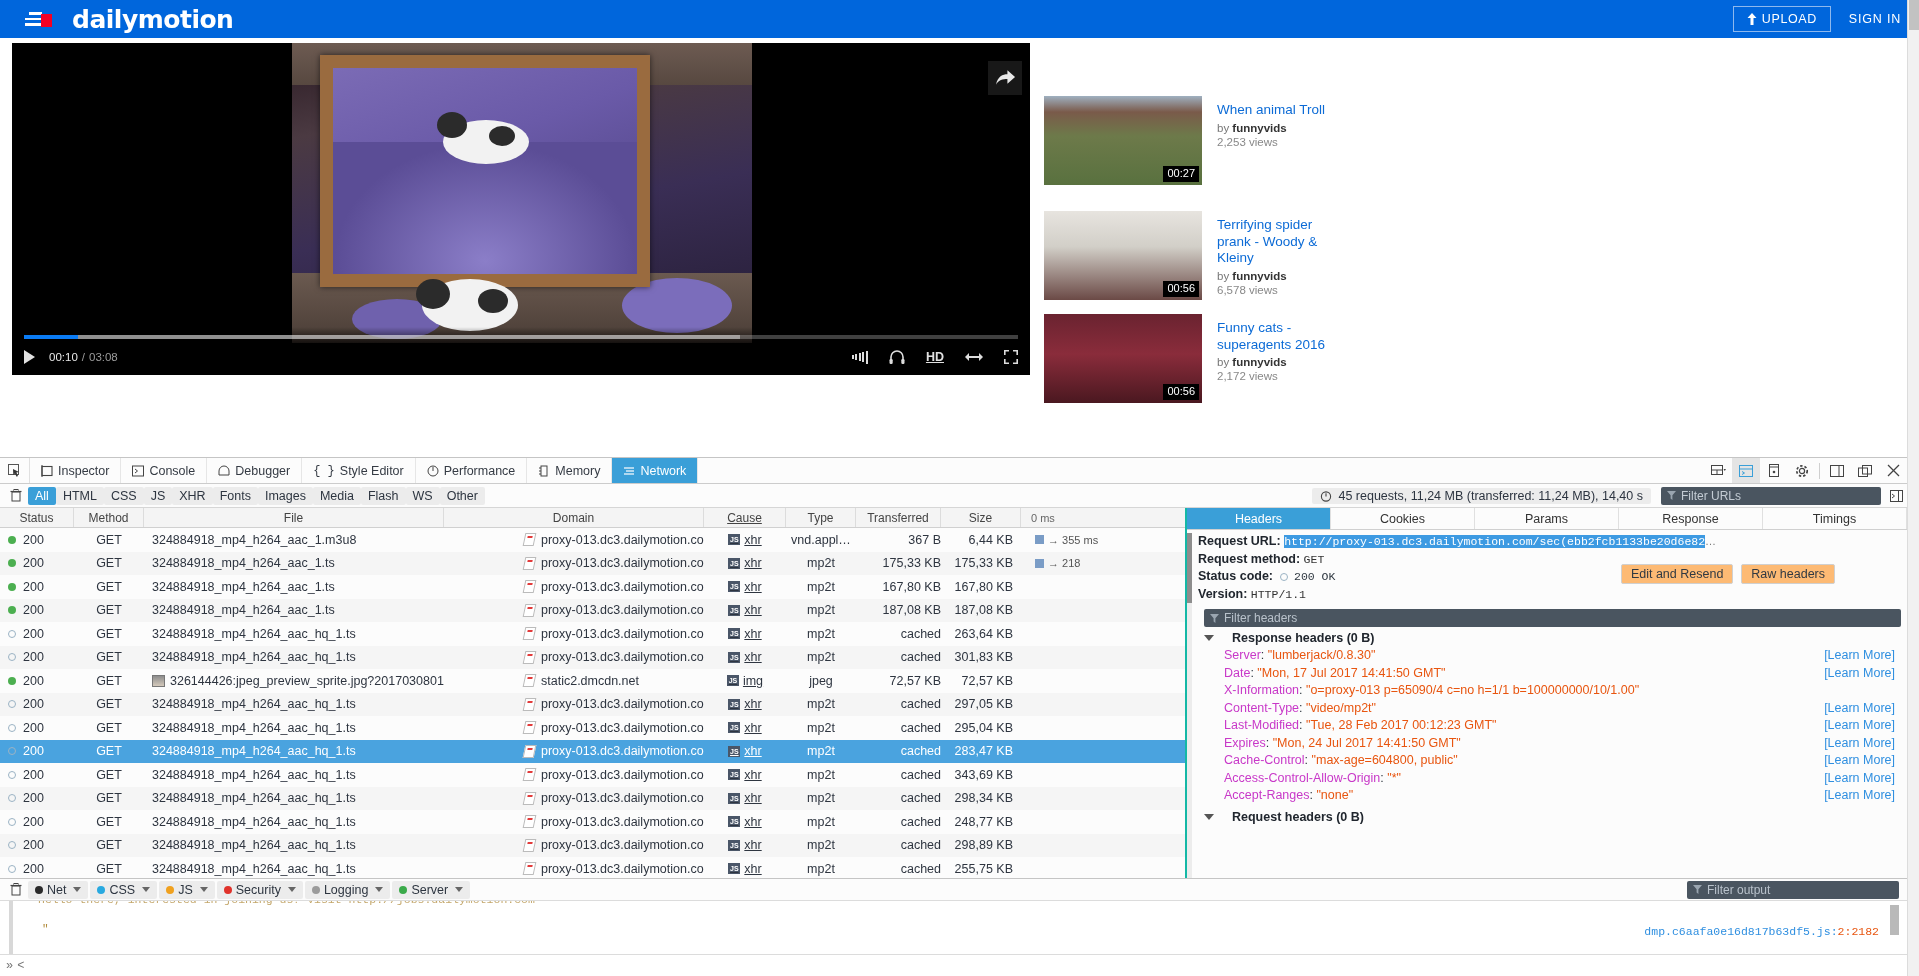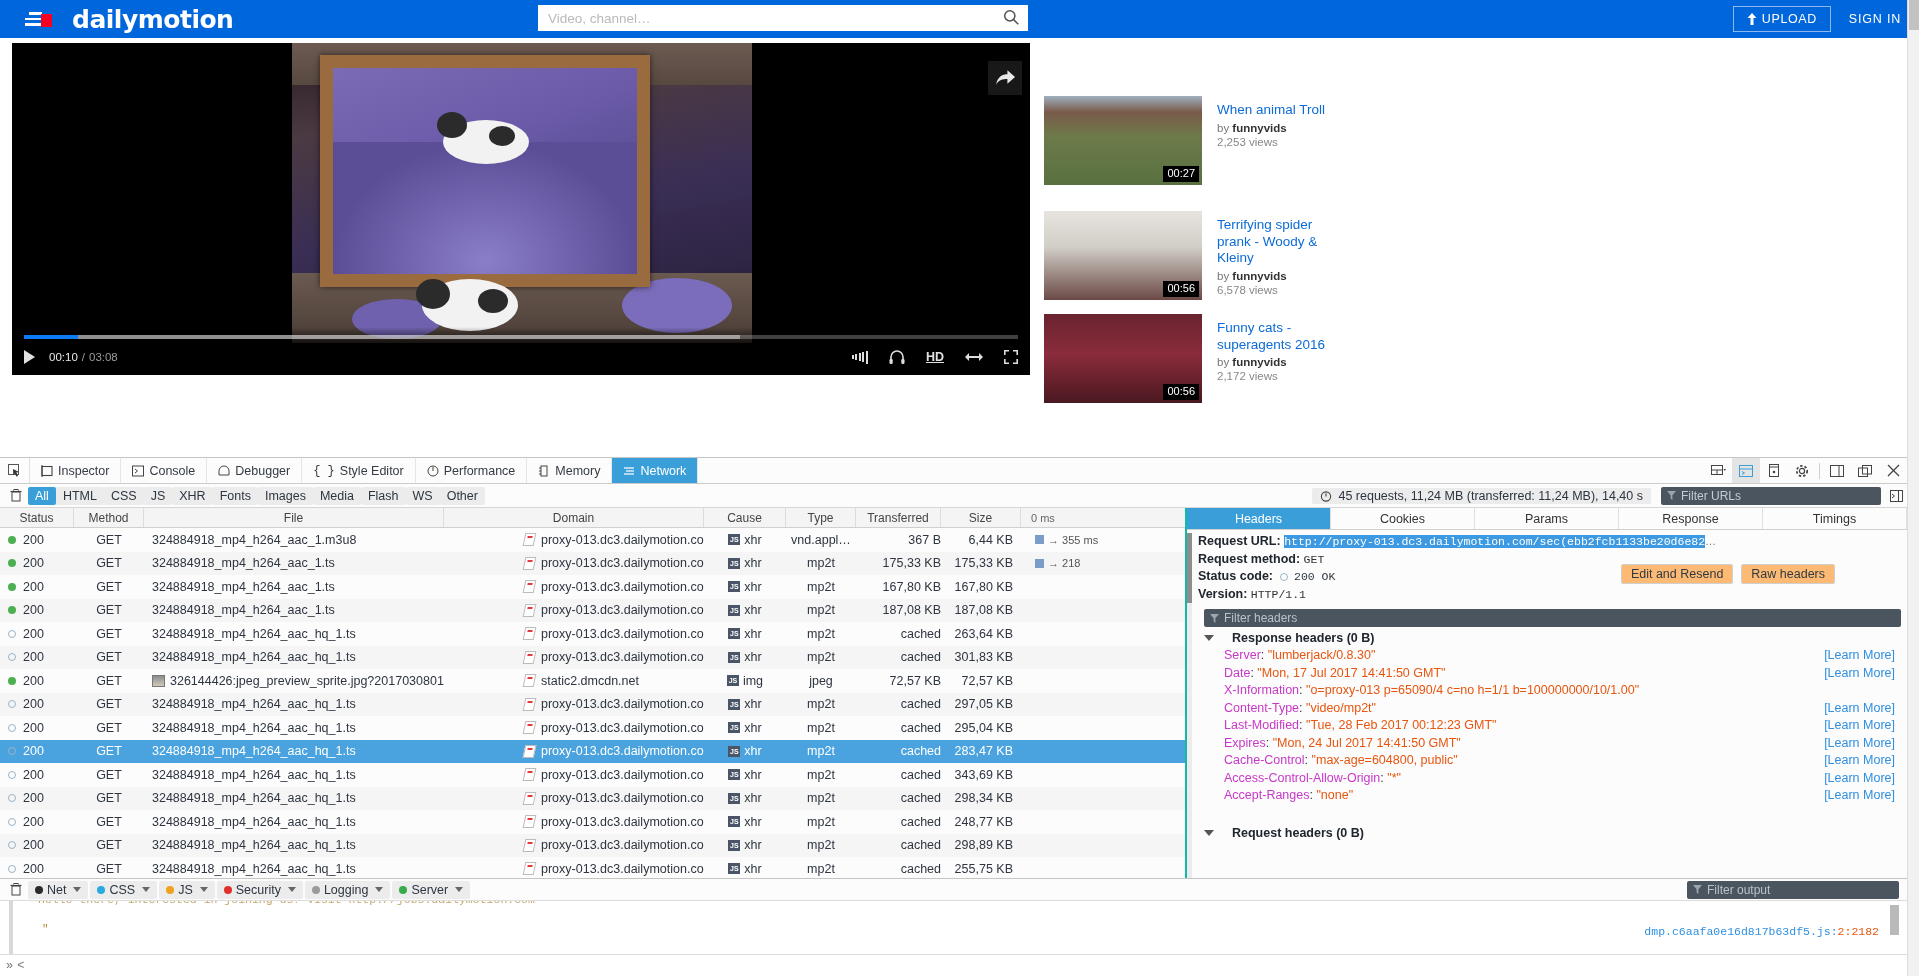--- a/index.html
+++ b/index.html
@@ -141,21 +141,21 @@
      color:#2e3540; }
   .nt-row.alt { background:#f5f5f5; }
   .nt-row.sel { background:#4aa3df; color:#fff; }
   .nt-row div { overflow:hidden; white-space:nowrap; }
   .c-status { width:74px; display:flex; align-items:center; gap:7px; padding-left:8px;}
   .c-method { width:70px; text-align:center; }
   .c-file { width:300px; padding-left:8px; display:flex; align-items:center; gap:5px;}
   .c-domain { width:260px; display:flex; align-items:center; gap:6px;
      justify-content:flex-start; padding-left:80px;}
   .c-cause { width:82px; display:flex; align-items:center; gap:4px;
-     justify-content:center;}
+     justify-content:center;text-decoration:underline;}
   .c-type { width:70px; text-align:center; }
   .c-transferred { width:85px; text-align:right; }
   .c-size { width:80px; text-align:right; padding-right:8px;}
   .c-timeline { flex:1; padding-left:14px; display:flex; align-items:center; gap:4px;
      font-size:11px; color:#555;}
   .dot-g { width:8px; height:8px; border-radius:50%; background:#4caf50; flex:none;}
   .dot-o { width:8px; height:8px; border-radius:50%; border:1.5px solid #9bb3c4;
      background:transparent; flex:none;}
   .ico-js { width:12px; height:11px; background:#4a5668; color:#fff; font-size:7px;
      display:flex; align-items:center; justify-content:center; flex:none;
@@ -240,27 +240,20 @@
 
 <div class="dm-header">
   <div class="dm-burger">
     <span class="dot"></span>
     <span class="bl short"></span>
     <span class="bl"></span>
     <span class="bl"></span>
   </div>
   <div class="dm-logo">dailymotion</div>
 
-  <div class="dm-search-wrap">
-    <input class="dm-search" type="text" placeholder="Video, channel…" style="">
-    <svg class="dm-search-icon" viewBox="0 0 20 20">
-      <circle cx="8" cy="8" r="6" fill="none" stroke="#555" stroke-width="1.8"></circle>
-      <line x1="12.5" y1="12.5" x2="18" y2="18" stroke="#555" stroke-width="1.8"></line>
-    </svg>
-  </div>
 
   <div class="dm-right">
     <div class="dm-upload">
       <svg width="10" height="12" viewBox="0 0 10 12">
         <polygon points="5,0 9.5,5 6.5,5 6.5,12 3.5,12 3.5,5 0.5,5" fill="#fff"></polygon>
       </svg>
       <span>UPLOAD</span>
     </div>
     <div class="dm-signin">SIGN IN</div>
   </div>
@@ -986,21 +979,21 @@
                 <span class="hlearn">[Learn More]</span>
               </div>
               <div class="hp-hrow">
                 <span class="hk">Accept-Ranges</span>
                 <span>:&nbsp;</span>
                 <span class="hv">"none"</span>
                 <span class="hlearn">[Learn More]</span>
               </div>
             </div>
 
-          <div class="hp-group" style="margin-top:19px;">
+          <div class="hp-group" style="margin-top:3px;">
             <span class="tri"></span>
             <span>Request headers (0 B)</span>
           </div>
         </div>
       </div>
     </div>
   </div>
 
   <div class="dt-console">
     <div class="cons-bar">

